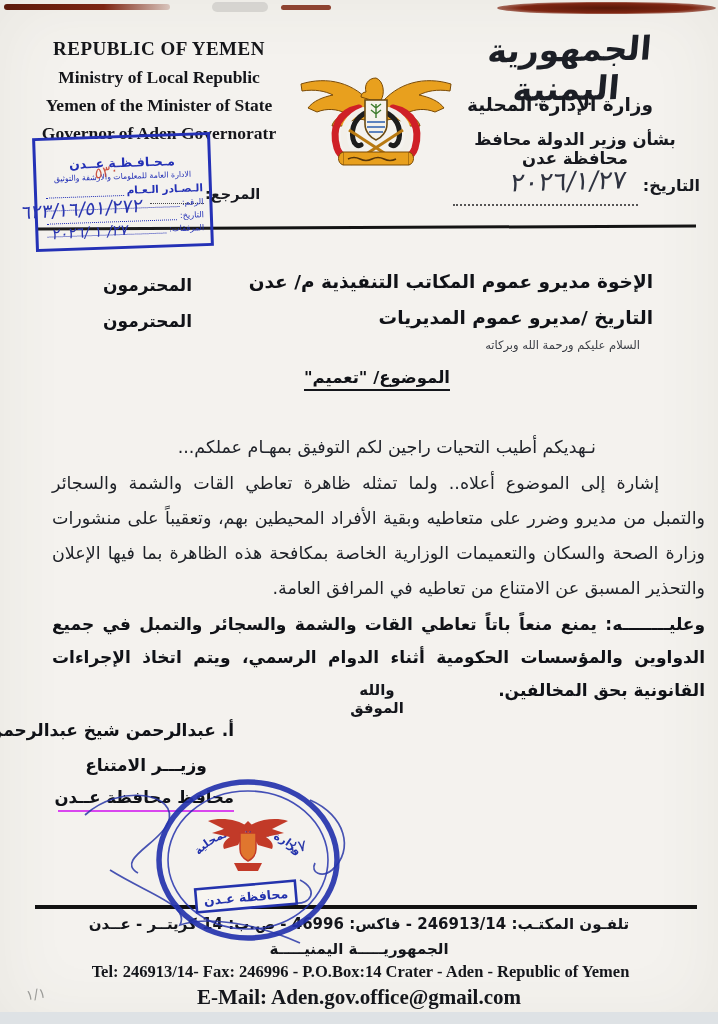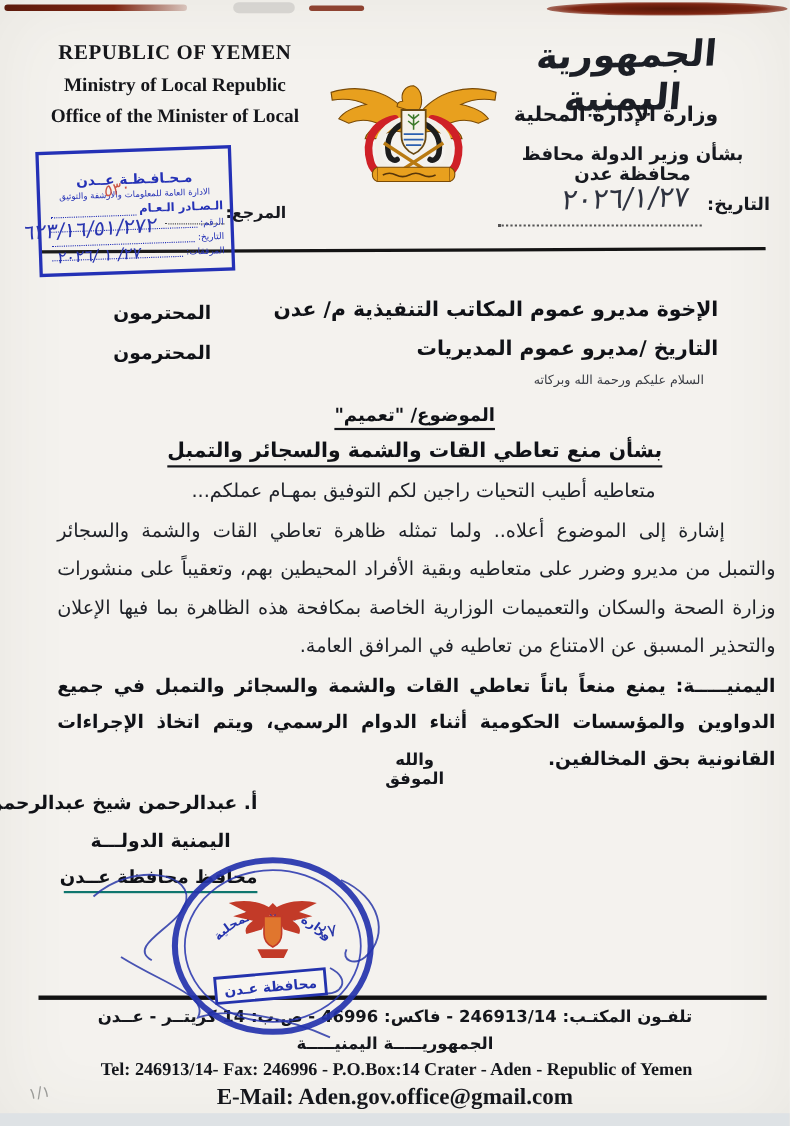--- a/index.html
+++ b/index.html
@@ -64,21 +64,21 @@
   
   .body-p{left:52px;right:13px;top:466px;font-size:17.5px;line-height:35px;text-align:justify;
           color:#1e2127;text-indent:46px;margin:0;}
   .directive{left:52px;right:13px;top:608px;font-size:17px;line-height:33px;text-align:justify;
           color:#101217;font-weight:bold;margin:0;}
   .closing{left:332px;top:681px;width:90px;text-align:center;font-size:15px;font-weight:bold;color:#14161b;}
   
   .sig-name{left:58px;top:720px;width:176px;text-align:center;font-size:17px;font-weight:bold;color:#101217;white-space:nowrap;}
   .sig-title{left:80px;top:755px;width:132px;text-align:center;font-size:17px;font-weight:bold;color:#101217;white-space:nowrap;z-index:4;}
   .sig-sub{left:58px;top:788px;width:176px;text-align:center;font-size:16.5px;font-weight:bold;color:#101217;
-           border-bottom:2px solid #0f766e;padding-bottom:3px;white-space:nowrap;z-index:4;}
+           border-bottom:2px solid #d946ef;padding-bottom:3px;white-space:nowrap;z-index:4;}
   
   .seal{left:150px;top:775px;z-index:8;}
   
   .rule-bottom{left:35px;top:905px;width:662px;height:3.5px;background:#121212;z-index:5;}
   .foot-ar1{left:30px;right:30px;top:915px;text-align:center;font-size:15px;font-weight:bold;color:#14161b;}
   .foot-ar2{left:30px;right:30px;top:940px;text-align:center;font-size:15px;font-weight:bold;color:#14161b;}
   .foot-en1{left:13px;right:10px;top:962px;text-align:center;font-size:16.5px;font-weight:bold;color:#14161b;}
   .foot-en2{left:10px;right:10px;top:985px;text-align:center;font-size:21px;font-weight:bold;color:#14161b;}
   .pagenum{left:26px;top:986px;font-size:14px;color:#9b9b98;transform:rotate(-8deg);}
   .bottom-strip{left:0;right:0;bottom:0;height:12px;background:#dee2e5;}
@@ -89,21 +89,22 @@
 <div class="page">
 
   <div class="artifact" style="left:4px;top:4px;width:166px;height:6px;background:linear-gradient(90deg,#5c1a0b,#7e2512 60%,rgba(126,37,18,.2));"></div>
   <div class="artifact" style="left:212px;top:2px;width:56px;height:10px;background:#c7c6c3;opacity:.65;"></div>
   <div class="artifact" style="left:281px;top:5px;width:50px;height:5px;background:#7c2410;opacity:.85;"></div>
   <div class="artifact" style="left:497px;top:2px;width:219px;height:12px;border-radius:50% / 60%;background:radial-gradient(ellipse at center,#571808 0%,#7e2512 55%,rgba(126,37,18,.15) 95%);"></div>
 
   <div class="abs eng-block en-serif b">
     <div class="eng-l1">REPUBLIC OF YEMEN</div>
     <div class="eng-l">Ministry of Local Republic</div>
-    <div class="eng-l">Office of the Minister of Local</div>
+    <div class="eng-l">Yemen of the Minister of State</div>
+    <div class="eng-l">Governor of Aden Governoratr</div>
   </div>
 
   <svg class="abs" style="left:293px;top:64px;" width="166" height="118" viewBox="0 0 166 118">
 
     <g stroke="#7a4a05" stroke-width="1" fill="#e8a01e">
       <path d="M80,42 C62,18 34,12 8,20 L9,27 C22,25 32,27 40,31 C30,33 20,37 15,44 L24,48 C34,44 44,45 52,49 C45,53 40,57 39,62 L50,62 C57,56 64,54 72,56 Z"></path>
       <path d="M86,42 C104,18 132,12 158,20 L157,27 C144,25 134,27 126,31 C136,33 146,37 151,44 L142,48 C132,44 122,45 114,49 C121,53 126,57 127,62 L116,62 C109,56 102,54 94,56 Z"></path>
 
       <path d="M83,14 C75,14 71,21 73,28 C70,28 68,30 68,33 L78,36 L88,36 C92,30 91,17 83,14 Z"></path>
     </g>
@@ -170,29 +171,28 @@
 
   <div class="abs rule-top"></div>
 
   <div class="abs ar b nowrap rcpt1">الإخوة مديرو عموم المكاتب التنفيذية م/ عدن</div>
   <div class="abs ar b nowrap hon1">المحترمون</div>
   <div class="abs ar b nowrap rcpt2">التاريخ /مديرو عموم المديريات</div>
   <div class="abs ar b nowrap hon2">المحترمون</div>
   <div class="abs ar nowrap salut">السلام عليكم ورحمة الله وبركاته</div>
 
   <div class="abs ar nowrap subj1">الموضوع/ "تعميم"</div>
-  <div class="abs ar subj2">بشأن منع تعاطي القات والشمة والسجائر والتمبل</div>
-  <div class="abs ar nowrap greet">متعاطيه أطيب التحيات راجين لكم التوفيق بمهـام عملكم...</div>
+  <div class="abs ar nowrap greet">نـهديكم أطيب التحيات راجين لكم التوفيق بمهـام عملكم...</div>
 
   <p class="abs ar body-p">إشارة إلى الموضوع أعلاه.. ولما تمثله ظاهرة تعاطي القات والشمة والسجائر والتمبل من مديرو وضرر على متعاطيه وبقية الأفراد المحيطين بهم، وتعقيباً على منشورات وزارة الصحة والسكان والتعميمات الوزارية الخاصة بمكافحة هذه الظاهرة بما فيها الإعلان والتحذير المسبق عن الامتناع من تعاطيه في المرافق العامة.</p>
-  <p class="abs ar directive"><span>اليمنيـــــة:</span><span> يمنع منعاً باتاً تعاطي القات والشمة والسجائر والتمبل في جميع الدواوين والمؤسسات الحكومية أثناء الدوام الرسمي، ويتم اتخاذ الإجراءات القانونية بحق المخالفين.</span></p>
+  <p class="abs ar directive"><span>وعليــــــــه:</span><span> يمنع منعاً باتاً تعاطي القات والشمة والسجائر والتمبل في جميع الدواوين والمؤسسات الحكومية أثناء الدوام الرسمي، ويتم اتخاذ الإجراءات القانونية بحق المخالفين.</span></p>
   <div class="abs ar closing">والله الموفق</div>
 
   <div class="abs ar sig-name">أ.  عبدالرحمن شيخ عبدالرحمن</div>
-  <div class="abs ar sig-title">اليمنية الدولـــة</div>
+  <div class="abs ar sig-title">وزيـــر الامتناع</div>
   <div class="abs ar sig-sub">محافظ محافظة عــدن</div>
 
   <div class="abs rule-bottom"></div>
 
   <svg class="abs seal" style="overflow:visible;" width="200" height="175" viewBox="0 0 200 175">
 
     <g fill="none" stroke="#2a38a8" stroke-width="1.7" opacity=".85">
       <path d="M-65,40 C-30,8 30,18 18,48 C10,68 -35,85 -12,98"></path>
       <path d="M-40,95 C0,120 40,130 30,150 C60,140 110,150 150,168"></path>
       <path d="M160,25 C195,40 205,75 182,95 C172,103 160,98 165,88"></path>

